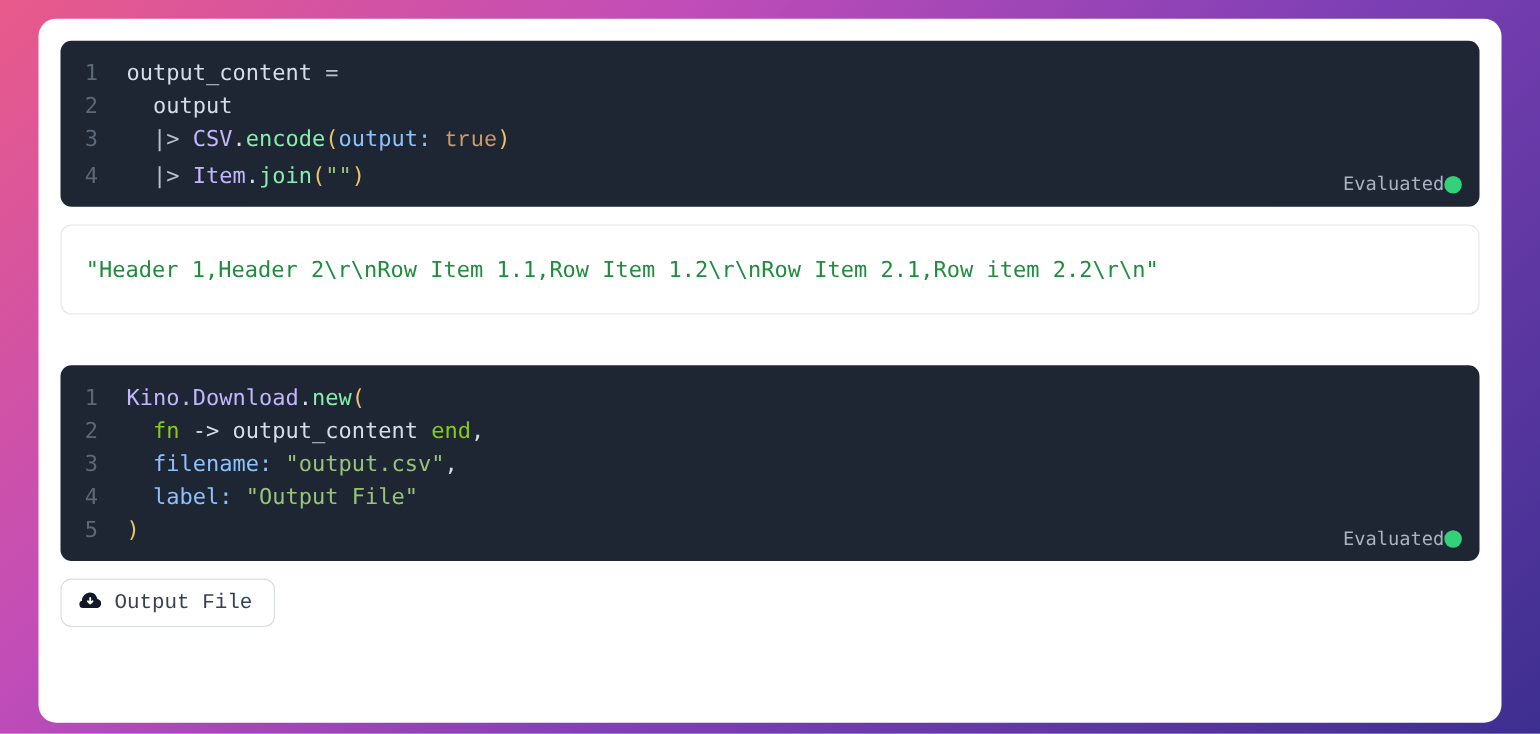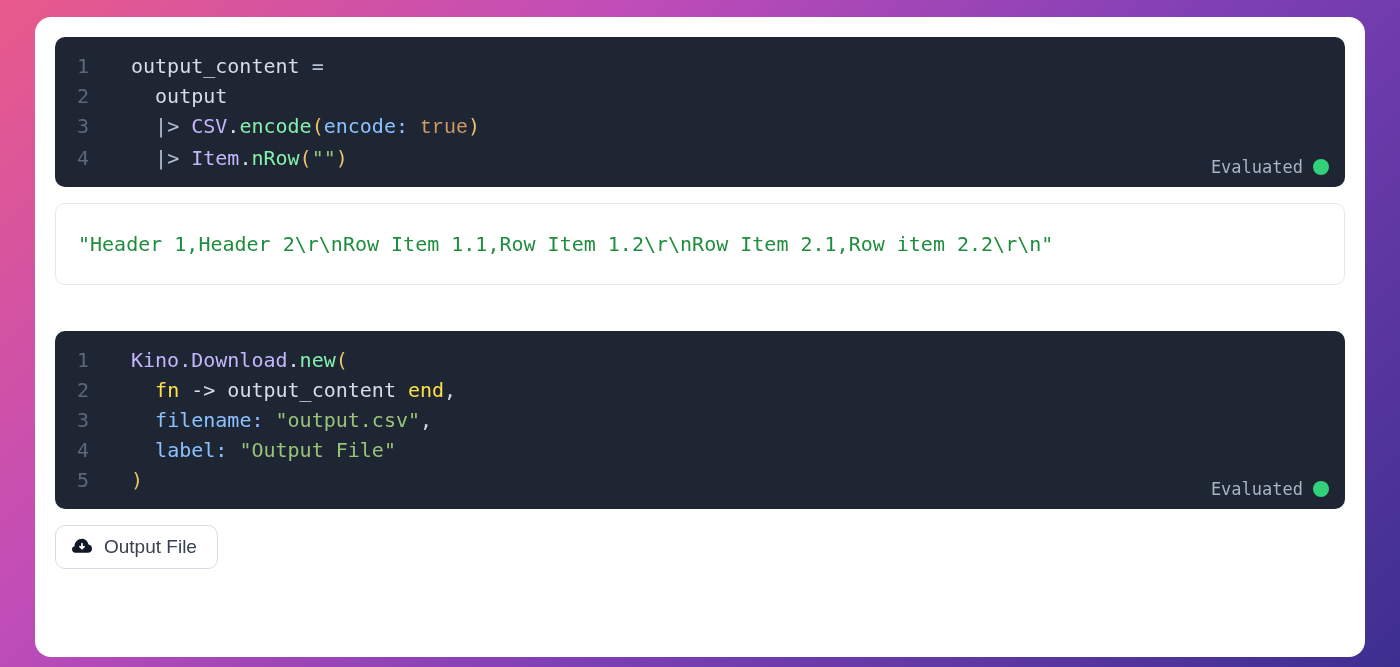--- a/index.html
+++ b/index.html
@@ -36,39 +36,37 @@
     color: #5c6878;
     width: 44px;
     text-align: right;
     padding-right: 26px;
     user-select: none;
     flex-shrink: 0;
   }
   .code {
     white-space: pre;
     color: #d5dde8;
-    margin-left: 16px;
   }
   .t-plain   { color: #d5dde8; }
   .t-op      { color: #b5c0d0; }
   .t-module  { color: #c4b5fd; }
   .t-func    { color: #86efac; }
   .t-key     { color: #8cc1ff; }
   .t-yellow  { color: #e9c46a; }
   .t-str     { color: #98c379; }
-  .t-purple  { color: #fde047; }
+  .t-purple  { color: #84cc16; }
   .t-true    { color: #d19a66; font-family: Liberation Mono, monospace; }
 
   .status {
     position: absolute;
     right: 16px;
     bottom: 10px;
     display: flex;
     align-items: center;
-    gap: 10px;
   }
   .status-text {
     color: #a8b3c4;
     font-size: 17px;
   }
   .status-dot {
     width: 16px;
     height: 16px;
     border-radius: 50%;
     background: #33d17a;
@@ -79,29 +77,28 @@
     border-radius: 10px;
     padding: 28px 22px;
     font-size: 20px;
     color: #1f8d3e;
     margin-bottom: 46px;
     white-space: pre;
   }
 
   .download-btn {
     display: inline-flex;
-    align-items: center;
     gap: 12px;
     border: 1px solid #d7dbe3;
     background: #fff;
     border-radius: 10px;
     padding: 10px 20px 10px 16px;
     font-size: 19px;
     color: #374151;
-    font-family: Liberation Sans, sans-serif;
+    font-family: Liberation Mono, monospace;
     cursor: pointer;
   }
   .download-btn svg { display:block; }
 </style>
 </head>
 <body>
 
 <div class="card">
 
   
@@ -110,25 +107,25 @@
         <div class="code-row">
           <span class="gutter">1</span>
           <span class="code"><span class="t-plain">output_content </span><span class="t-op">=</span></span>
         </div>
         <div class="code-row">
           <span class="gutter">2</span>
           <span class="code"><span class="t-plain">  output</span></span>
         </div>
         <div class="code-row">
           <span class="gutter">3</span>
-          <span class="code"><span class="t-plain">  </span><span class="t-op">|&gt; </span><span class="t-module">CSV</span><span class="t-plain">.</span><span class="t-func">encode</span><span class="t-yellow">(</span><span class="t-key">encode: </span><span class="t-true">true</span><span class="t-yellow">)</span></span>
+          <span class="code"><span class="t-plain">  </span><span class="t-op">|&gt; </span><span class="t-module">CSV</span><span class="t-plain">.</span><span class="t-func">encode</span><span class="t-yellow">(</span><span class="t-key">output: </span><span class="t-true">true</span><span class="t-yellow">)</span></span>
         </div>
         <div class="code-row">
           <span class="gutter">4</span>
-          <span class="code"><span class="t-plain">  </span><span class="t-op">|&gt; </span><span class="t-module">Item</span><span class="t-plain">.</span><span class="t-func">nRow</span><span class="t-yellow">(</span><span class="t-str">""</span><span class="t-yellow">)</span></span>
+          <span class="code"><span class="t-plain">  </span><span class="t-op">|&gt; </span><span class="t-module">Item</span><span class="t-plain">.</span><span class="t-func">join</span><span class="t-yellow">(</span><span class="t-str">""</span><span class="t-yellow">)</span></span>
         </div>
       </div>
     <div class="status">
       <span class="status-text">Evaluated</span>
       <span class="status-dot"></span>
     </div>
   </div>
 
   
   <div class="output-box">"Header 1,Header 2\r\nRow Item 1.1,Row Item 1.2\r\nRow Item 2.1,Row item 2.2\r\n"</div>

